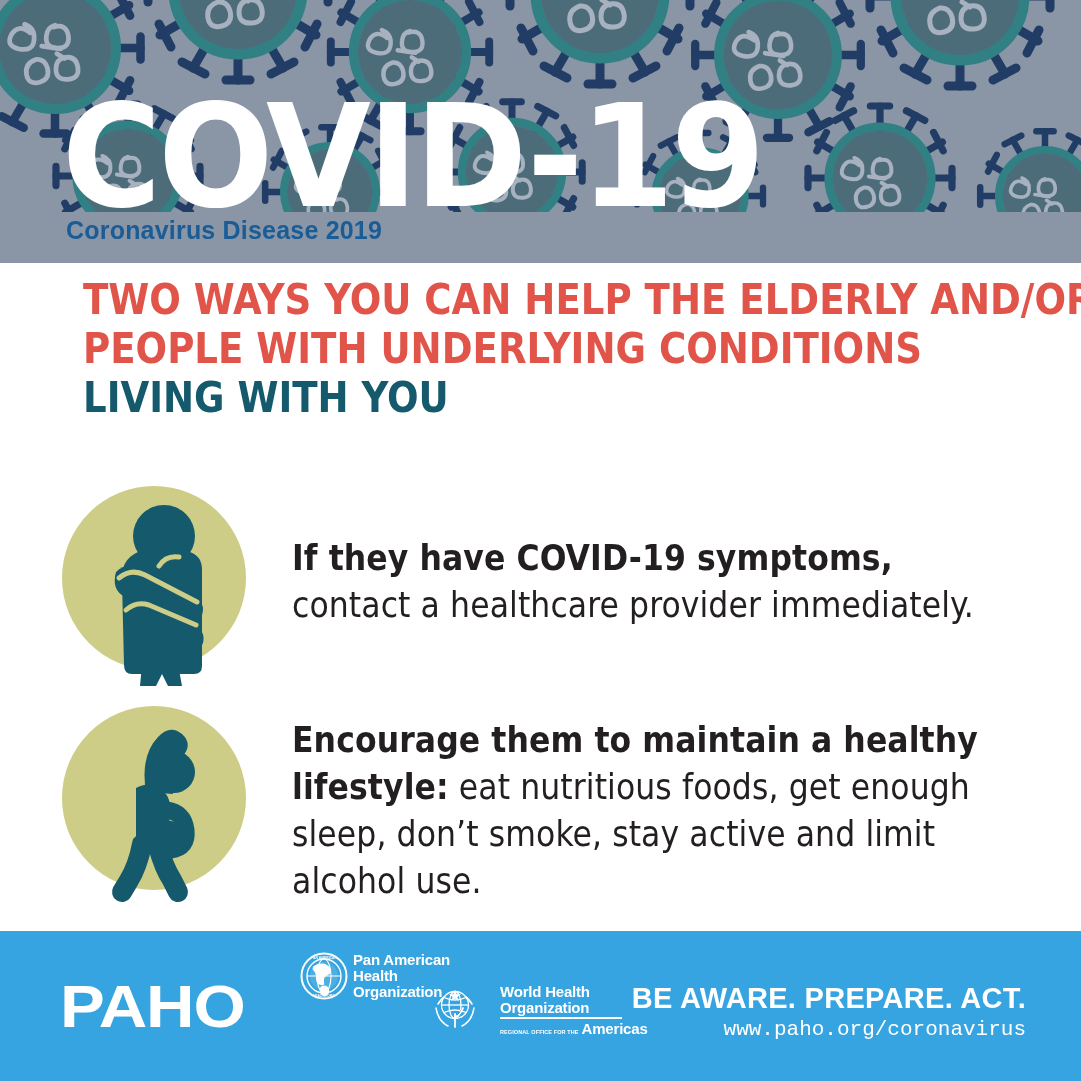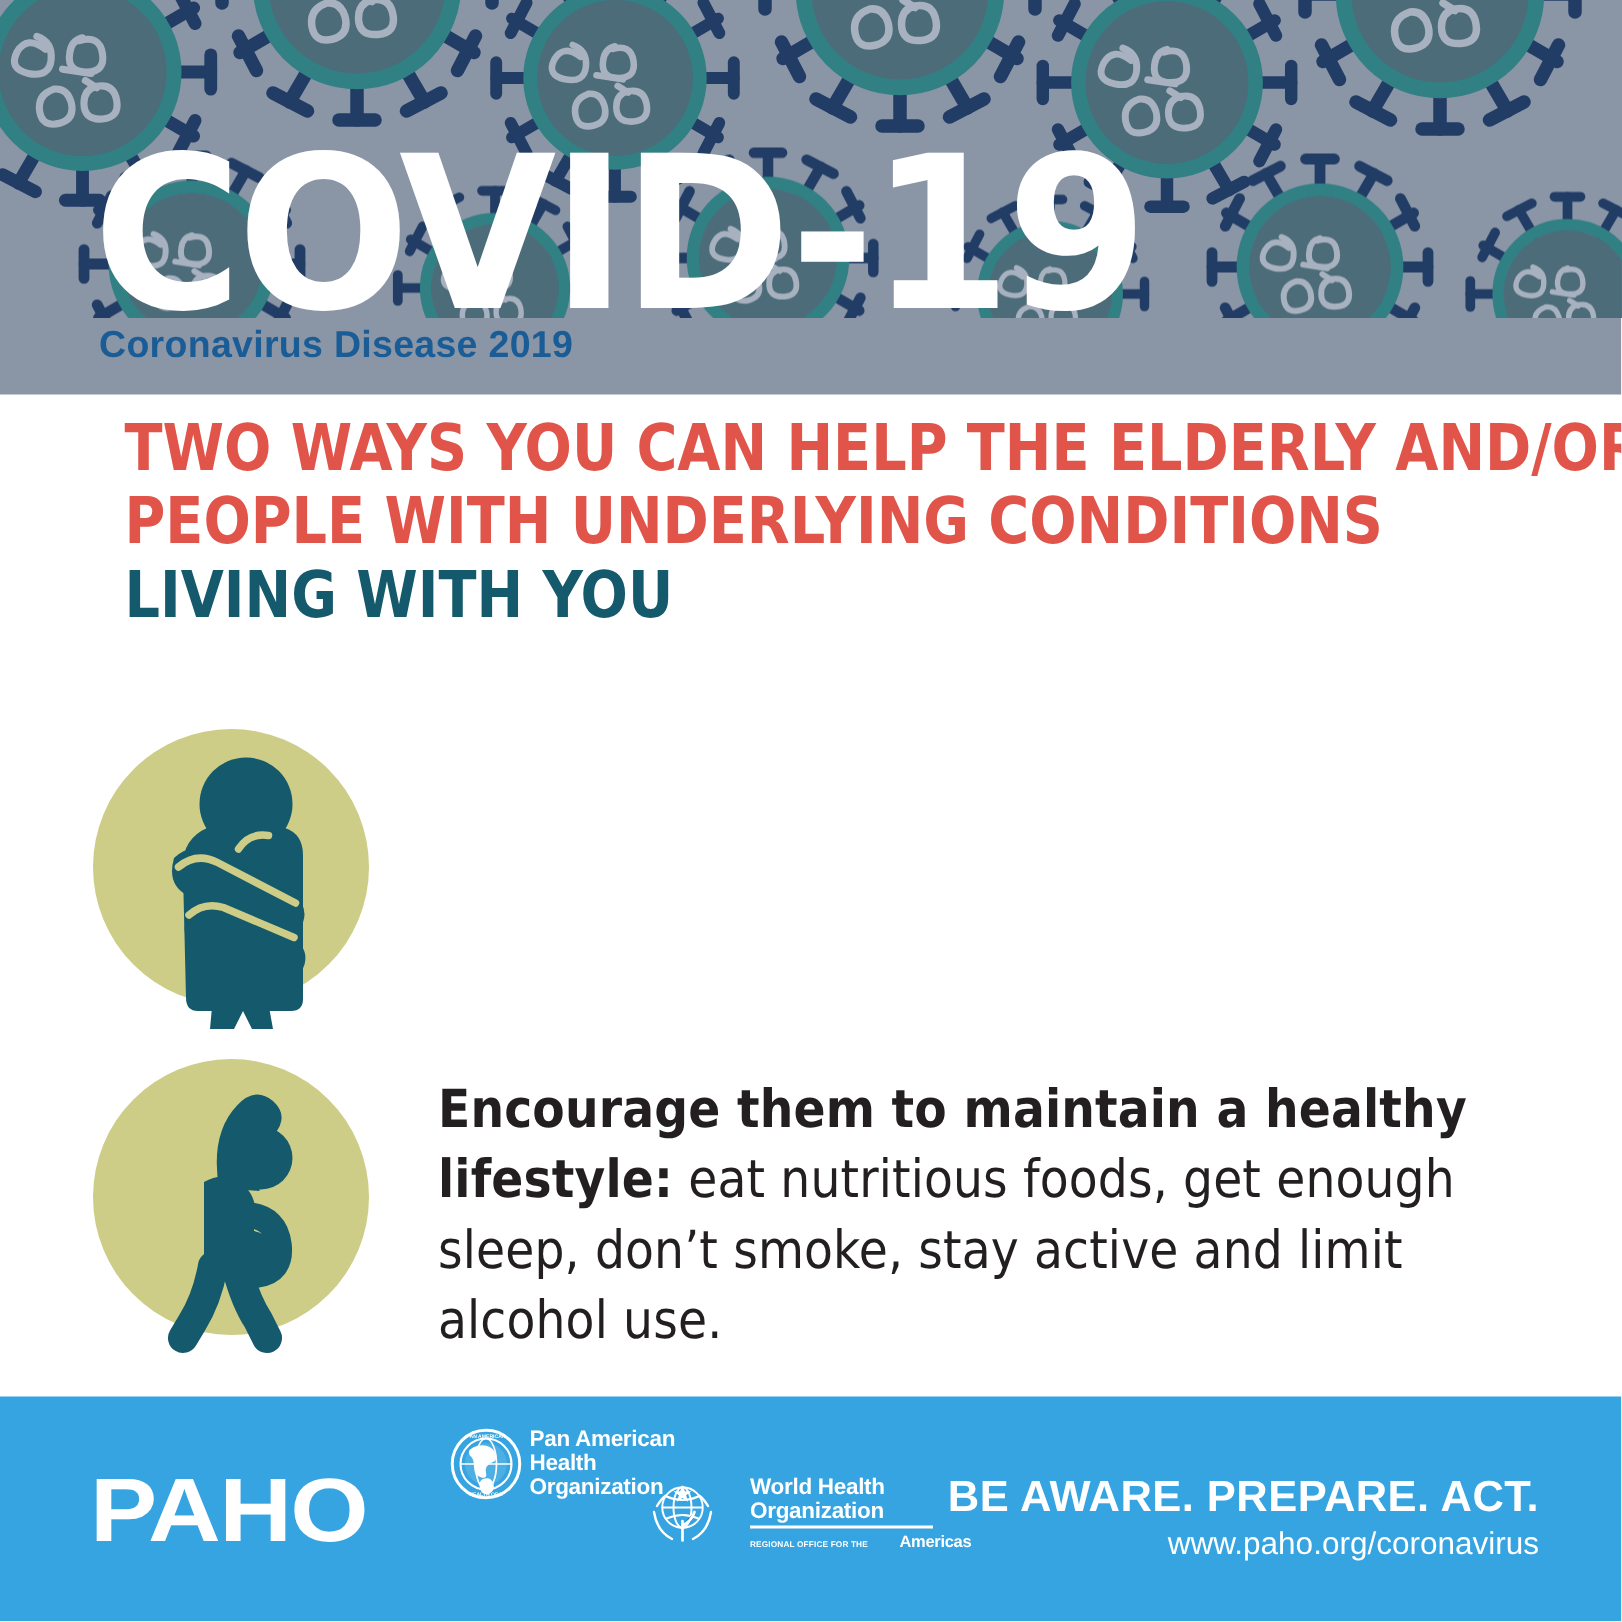--- a/index.html
+++ b/index.html
@@ -176,43 +176,43 @@
   }
   .regional-tiny {
     font-size: 5.5px;
     line-height: 7px;
     font-weight: bold;
     letter-spacing: 0.1px;
     color: #ffffff;
     white-space: nowrap;
   }
   .regional-americas {
-    font-size: 11px;
+    font-size: 15px;
     line-height: 15px;
     font-weight: bold;
     color: #ffffff;
-    margin-left: 21px;
+    margin-left: 3px;
   }
   #footer-slogan {
     position: absolute;
     right: 55px;
     top: 982px;
     font-size: 29px;
     line-height: 32px;
     font-weight: bold;
     color: #ffffff;
     letter-spacing: 0.3px;
     text-align: right;
     white-space: nowrap;
   }
   #footer-url {
     position: absolute;
     right: 55px;
     top: 1018px;
-    font-family: Liberation Sans, sans-serif;
+    font-family: Liberation Mono, monospace;
     font-size: 21px;
     line-height: 24px;
     color: #ffffff;
     text-align: right;
     white-space: nowrap;
   }
 </style>
 </head>
 <body>
 
@@ -339,20 +339,23 @@
           <path d="M 80 178 l 36 0 l 4 22 l -14 0 l -6 -12 l -6 12 l -16 0 z"></path>
         </g>
 
         <g fill="none" stroke="#cdcd87" stroke-width="5" stroke-linecap="round">
           <path d="M 57 92 q 12 -10 26 -3 l 52 27"></path>
           <path d="M 64 124 q 10 -9 23 -5 l 47 20"></path>
           <path d="M 97 80 q 7 -11 20 -9"></path>
         </g>
       </svg>
     </div>
+    <div class="tip-text">
+      <b>If they have COVID-19 symptoms,</b><span> contact a healthcare provider immediately.</span>
+    </div>
   </div>
 
   <div class="tip" id="tip-2">
     <div class="tip-icon-wrap">
       <div class="tip-icon-circle"></div>
       <svg class="tip-icon-svg" viewBox="0 0 184 184">
         <g fill="#14596c">
 
           <circle cx="112" cy="58" r="21"></circle>
 

